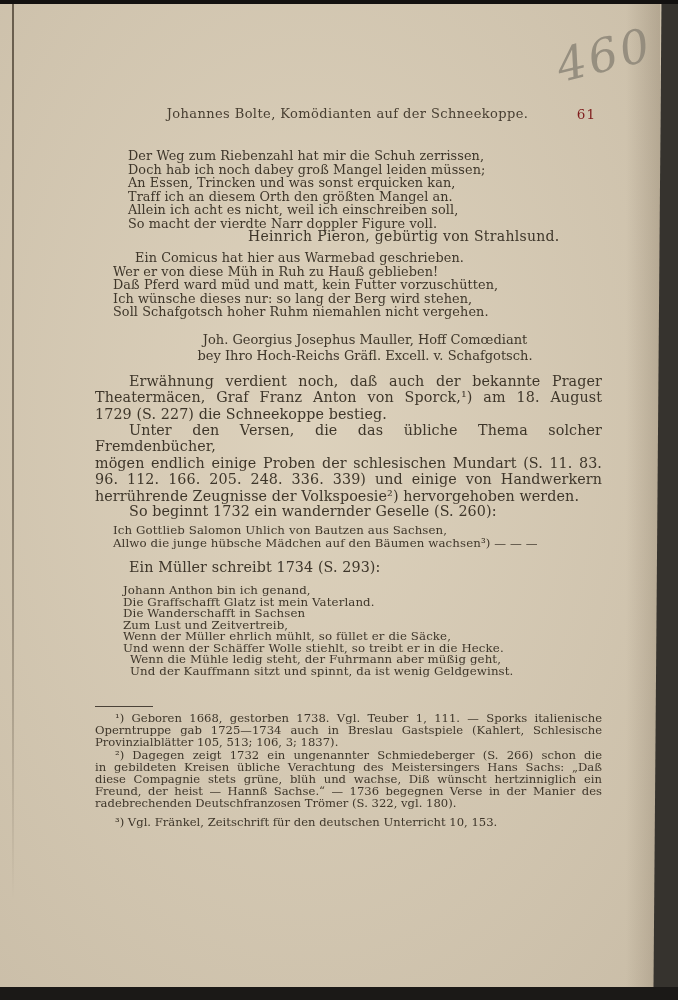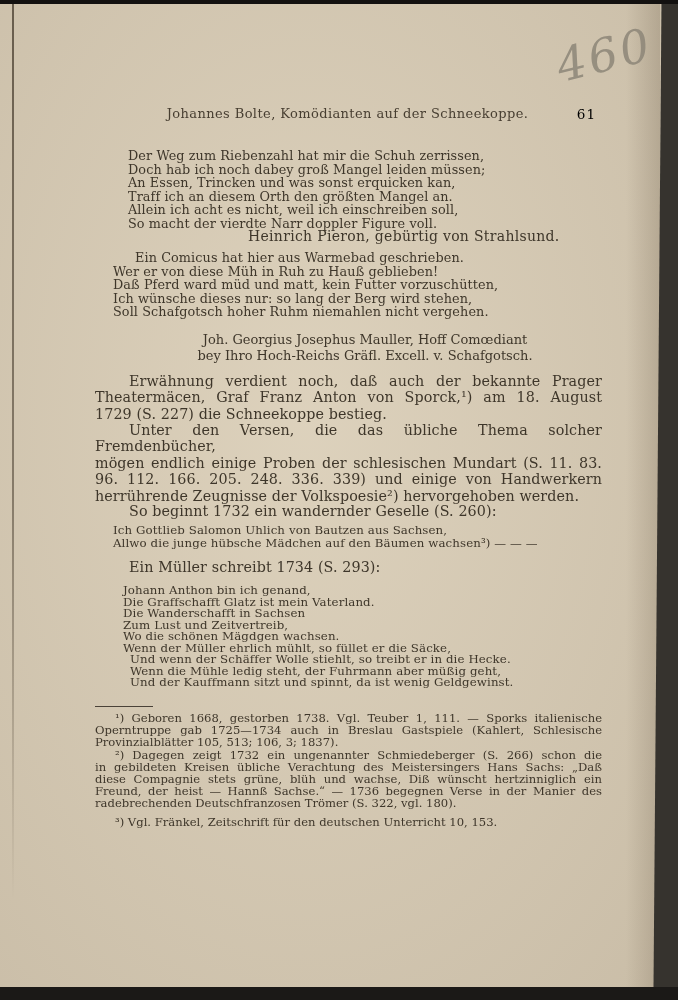--- a/index.html
+++ b/index.html
@@ -30,21 +30,21 @@
     font-size:46px;color:#8d8678;opacity:.85;letter-spacing:3px;
     transform:rotate(-14deg);
   }
 
   
   .blk{position:absolute;z-index:3;}
   .line{white-space:nowrap;}
 
   .header{left:95px;top:106px;width:505px;height:18px;}
   .header .title{display:block;text-align:center;font-size:13px;letter-spacing:.4px;color:#473e31;}
-  .header .pagenum{position:absolute;right:4px;top:0;font-size:13.5px;letter-spacing:1px;color:#000000;text-align:right;}
+  .header .pagenum{position:absolute;right:4px;top:0;font-size:13.5px;letter-spacing:1px;color:#7f1d1d;text-align:right;}
 
   .poem .line{font-size:12.8px;line-height:13.6px;letter-spacing:.1px;}
   .poem1{left:128px;top:149px;}
   .poem2{left:113px;top:251px;}
   .poem2 .line.first{margin-left:22px;}
 
   .attr1{left:248px;top:229px;font-size:14px;letter-spacing:.3px;}
   .attr1 .line{line-height:15px;}
   .attr2{left:95px;top:332px;width:540px;text-align:center;font-size:13px;}
   .attr2 .line{line-height:15.5px;white-space:nowrap;}
@@ -143,21 +143,20 @@
 
 <div class="blk para para4">
     <div class="line first last">Ein Müller schreibt 1734 (S. 293):</div>
   </div>
 
 <div class="blk poem poem-small poem4">
     <div class="line first">Johann Anthon bin ich genand,</div>
     <div class="line">Die Graffschafft Glatz ist mein Vaterland.</div>
     <div class="line">Die Wanderschafft in Sachsen</div>
     <div class="line">Zum Lust und Zeitvertreib,</div>
-    <div class="line">Wo die schönen Mägdgen wachsen.</div>
     <div class="line">Wenn der Müller ehrlich mühlt, so füllet er die Säcke,</div>
     <div class="line">Und wenn der Schäffer Wolle stiehlt, so treibt er in die Hecke.</div>
     <div class="line">Wenn die Mühle ledig steht, der Fuhrmann aber müßig geht,</div>
     <div class="line last">Und der Kauffmann sitzt und spinnt, da ist wenig Geldgewinst.</div>
   </div>
 
 <div class="fnrule"></div>
 <div class="blk footnote fn1">
     <div class="line first">¹) Geboren 1668, gestorben 1738. Vgl. Teuber 1, 111. — Sporks italienische</div>
     <div class="line">Operntruppe gab 1725—1734 auch in Breslau Gastspiele (Kahlert, Schlesische</div>

